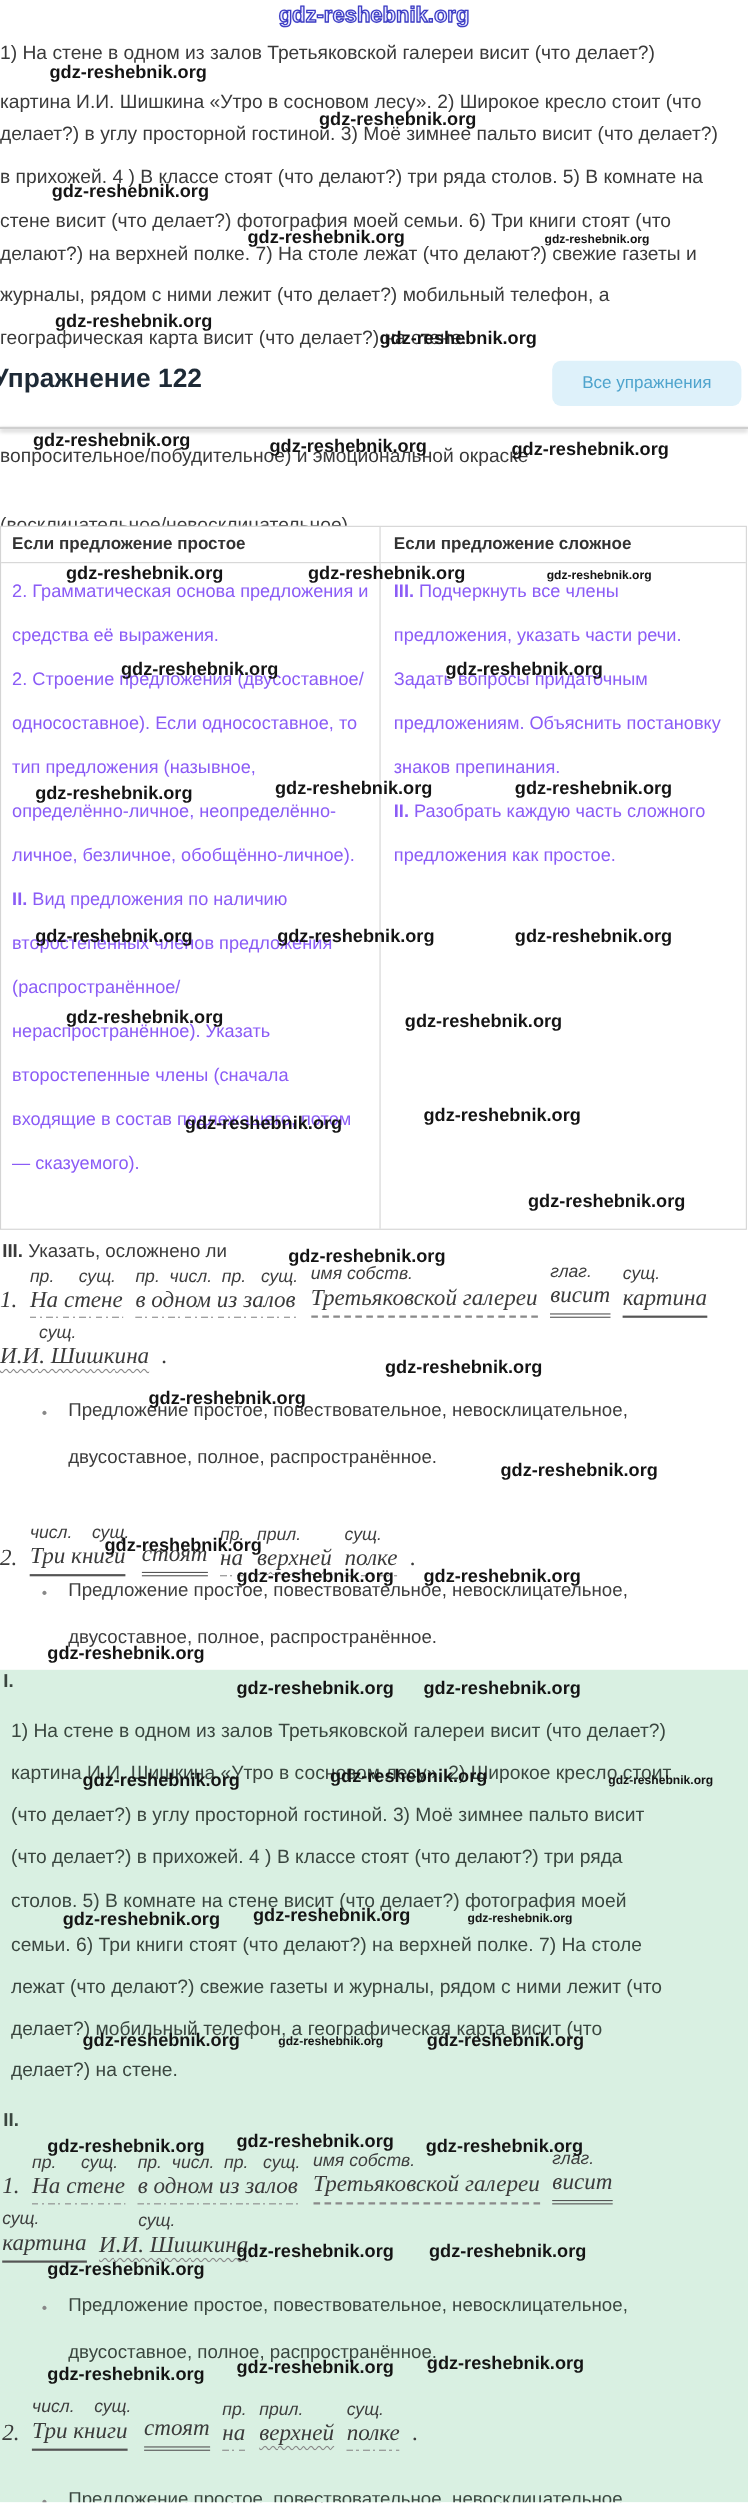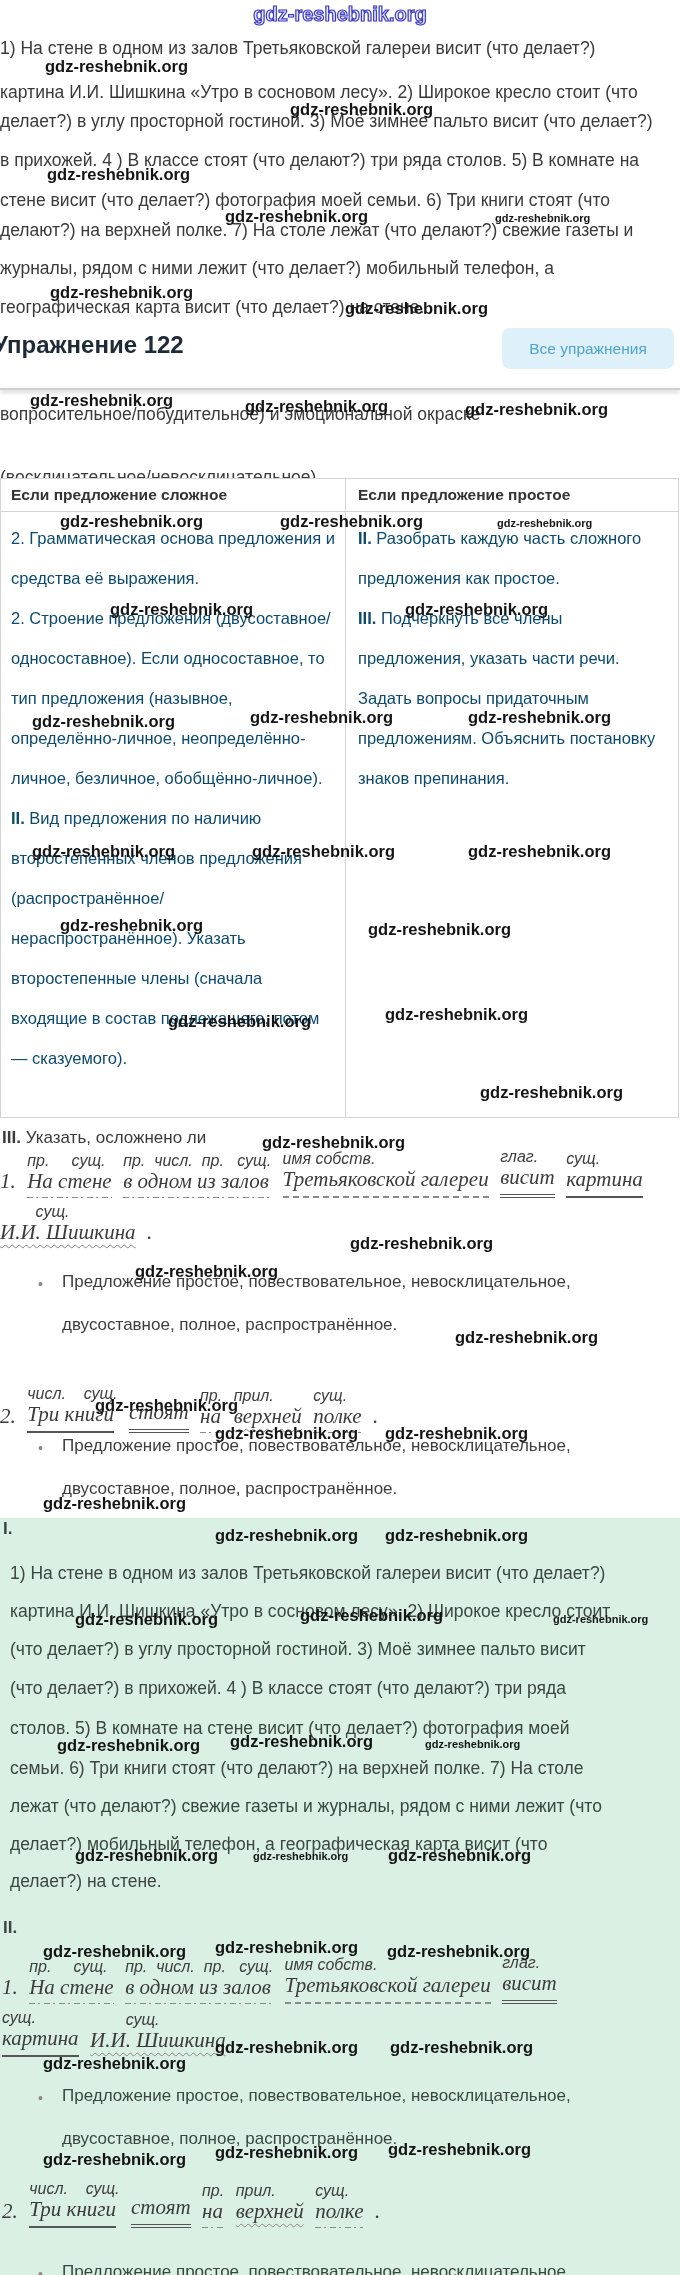--- a/index.html
+++ b/index.html
@@ -26,21 +26,21 @@
              box-shadow:0 2px 4px rgba(0,0,0,.28);}
   .panelline{position:absolute;left:0;font-size:17.5px;color:#3a3a3a;white-space:nowrap;}
 
   
   .atable{position:absolute;left:0;top:478px;width:679px;height:640px;border:1px solid #d4d4d4;
           box-sizing:border-box;display:flex;flex-direction:column;background:#fff;}
   .thead{display:flex;border-bottom:1px solid #d4d4d4;}
   .th{width:344px;box-sizing:border-box;padding:7px 6px 7px 10px;font-weight:bold;font-size:15.5px;color:#333;}
   .th+.th{width:333px;border-left:1px solid #d4d4d4;padding-left:12px;}
   .tbody{display:flex;flex:1;}
-  .td{width:344px;box-sizing:border-box;padding:6px 10px 0 10px;font-size:16.5px;line-height:40px;color:#0c4a6e;}
+  .td{width:344px;box-sizing:border-box;padding:6px 10px 0 10px;font-size:16.5px;line-height:40px;color:#8b5cf6;}
   .td+.td{width:333px;border-left:1px solid #d4d4d4;padding-left:12px;}
   .td p{margin:0;}
   .bp{font-weight:bold;}
 
   
   .note{position:absolute;left:2px;top:1128px;font-size:17px;color:#3a3a3a;}
 
   
   .sent{position:absolute;white-space:nowrap;z-index:4;}
   .tok{display:inline-block;vertical-align:bottom;margin-right:7px;}
@@ -88,32 +88,32 @@
 
   <div class="title">Упражнение 122</div>
   <button class="btn">Все упражнения</button>
 
   <div class="shadowbar"></div>
   <div class="panelline" style="top:404px">вопросительное/побудительное) и эмоциональной окраске</div>
   <div class="panelline" style="top:467px">(восклицательное/невосклицательное).</div>
 
   <div class="atable">
     <div class="thead">
+      <div class="th">Если предложение простое</div>
       <div class="th">Если предложение сложное</div>
-      <div class="th">Если предложение простое</div>
     </div>
     <div class="tbody">
       <div class="td">
         <p><span class="bp"></span><span>2. Грамматическая основа предложения и средства её выражения.</span></p>
         <p><span class="bp"></span><span>2. Строение предложения (двусоставное/односоставное). Если односоставное, то тип предложения (назывное, определённо-личное, неопределённо-личное, безличное, обобщённо-личное).</span></p>
         <p><span class="bp">II.</span><span> Вид предложения по наличию второстепенных членов предложения (распространённое/ нераспространённое). Указать второстепенные члены (сначала входящие в состав подлежащего, потом — сказуемого).</span></p>
       </div>
       <div class="td">
+        <p><span class="bp">III.</span><span> Подчеркнуть все члены предложения, указать части речи. Задать вопросы придаточным предложениям. Объяснить постановку знаков препинания.</span></p>
         <p><span class="bp">II.</span><span> Разобрать каждую часть сложного предложения как простое.</span></p>
-        <p><span class="bp">III.</span><span> Подчеркнуть все члены предложения, указать части речи. Задать вопросы придаточным предложениям. Объяснить постановку знаков препинания.</span></p>
       </div>
     </div>
   </div>
 
   <div class="note">
     <span class="bp">III.</span><span> Указать, осложнено ли</span>
   </div>
 
   <div class="sent" style="left:0;top:1150px">
     <div>

